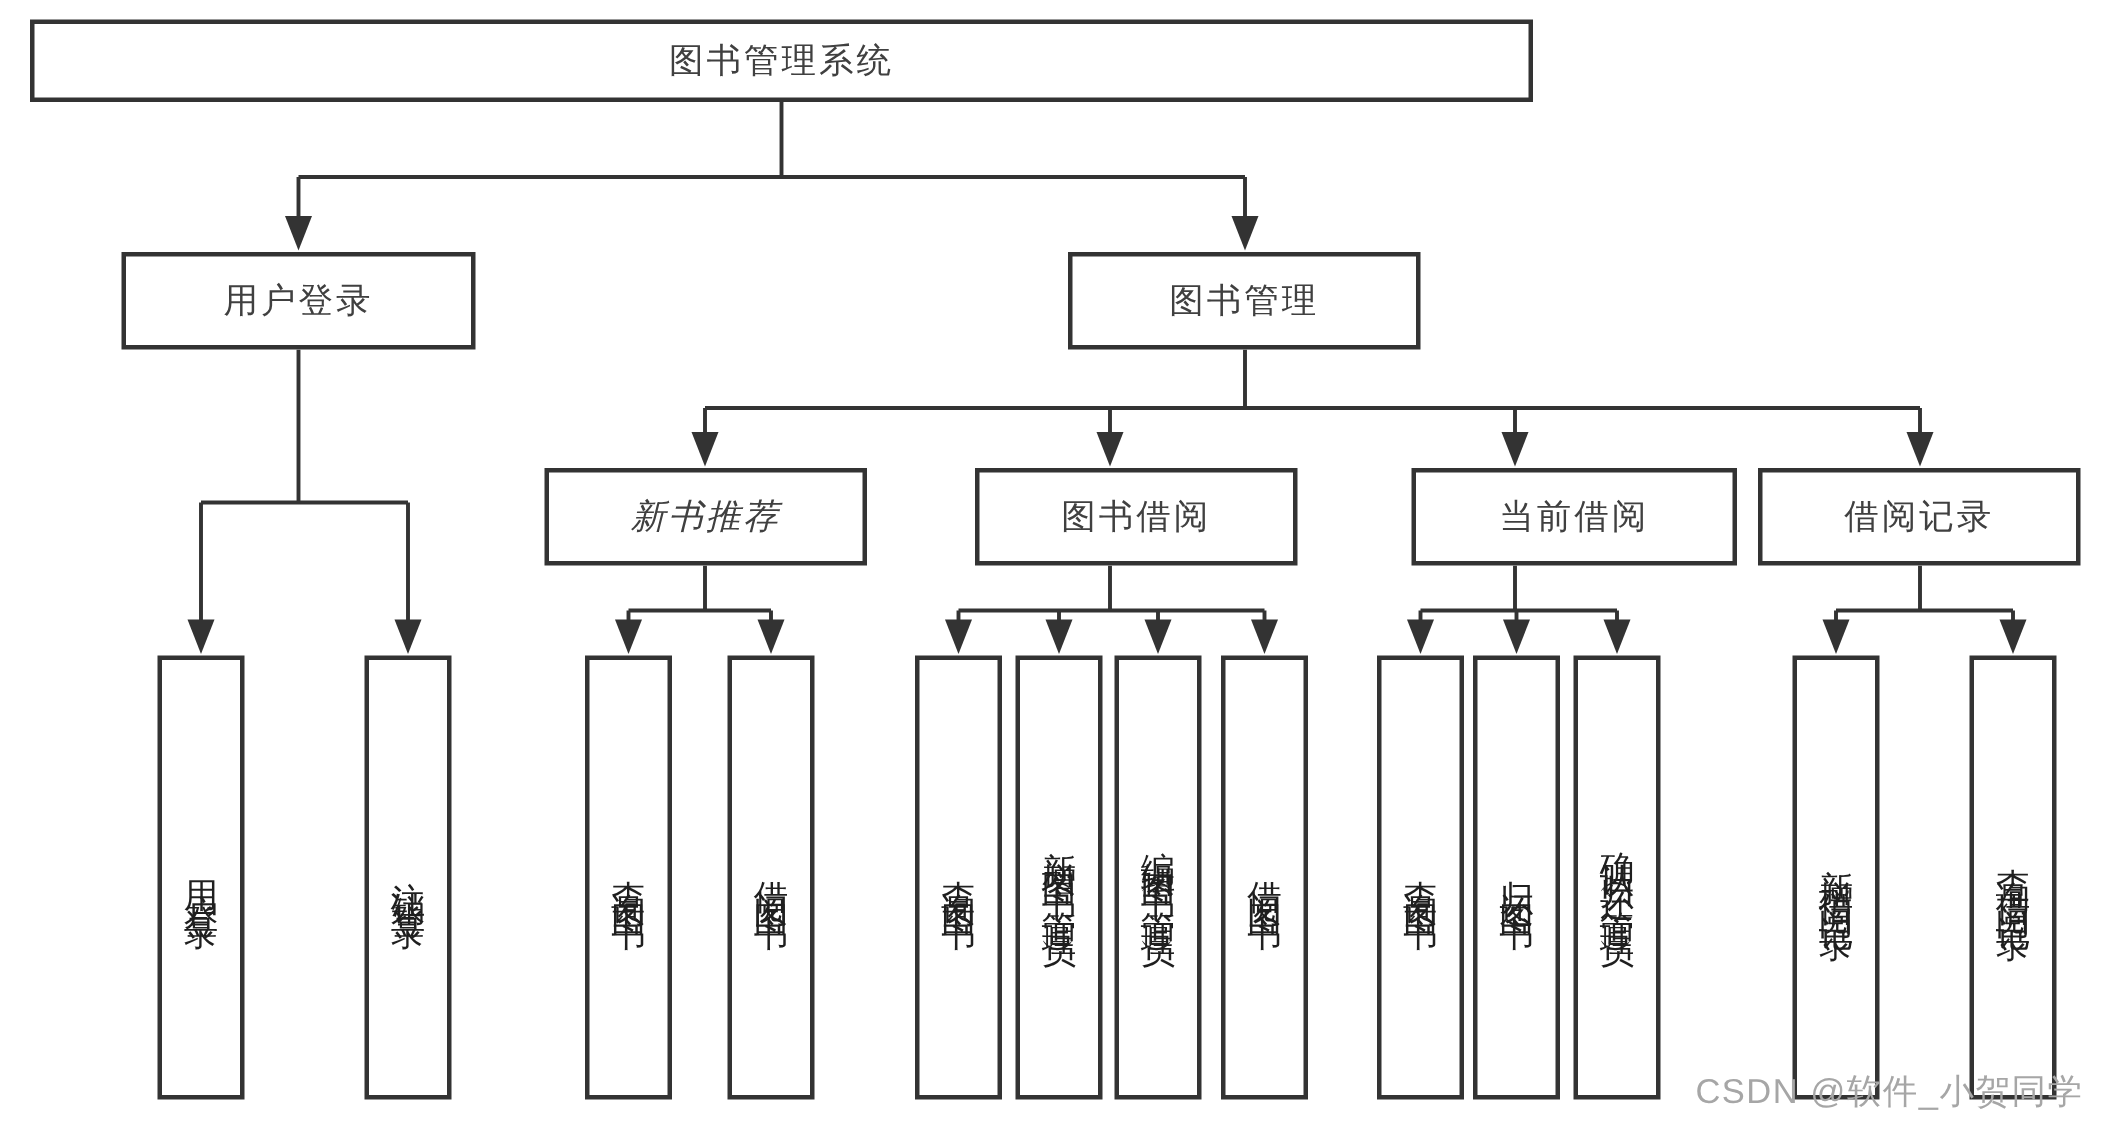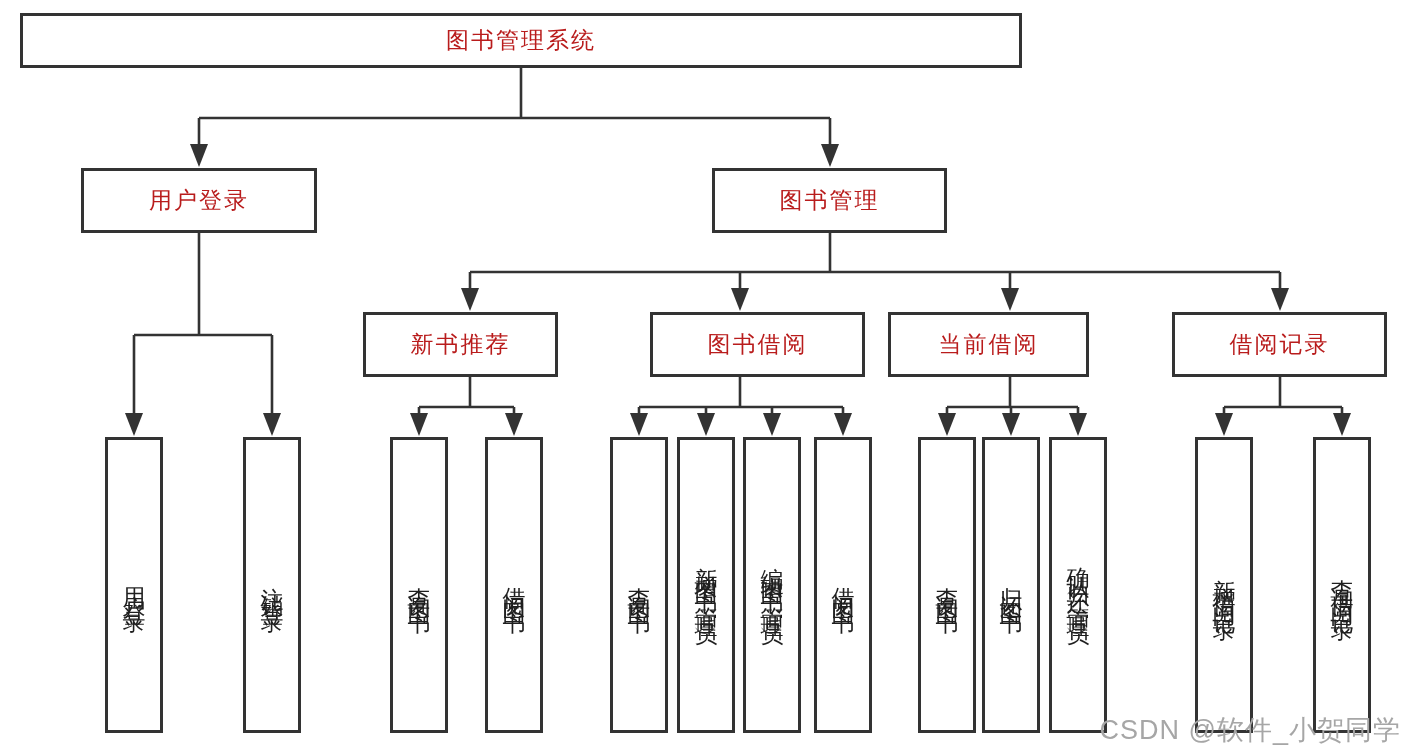--- a/index.html
+++ b/index.html
@@ -26,21 +26,21 @@
     position: absolute;
     background: #ffffff;
     border: 3px solid #333333;
     display: flex;
     align-items: center;
     justify-content: center;
   }
   .box .lbl {
     font-size: 23px;
     letter-spacing: 2px;
-    color: #b91c1c;
+    color: #404040;
     white-space: nowrap;
   }
 
   
   .vbox {
     position: absolute;
     width: 58px;
     height: 296px;
     background: #ffffff;
     border: 3px solid #333333;
@@ -53,23 +53,23 @@
     text-orientation: mixed;
     font-size: 23px;
     letter-spacing: 8px;
     color: #1f1f1f;
     line-height: 1;
     max-height: 288px;
   }
 
   .watermark {
     position: absolute;
-    right: 4px;
+    right: 16px;
     top: 712px;
-    font-size: 27px;
+    font-size: 23px;
     color: #a6a6a6;
     letter-spacing: 1px;
     white-space: nowrap;
     z-index: 5;
   }
 </style>
 </head>
 <body>
 
 <div class="canvas">
@@ -118,27 +118,27 @@
     <span class="lbl">图书管理系统</span>
   </div>
 
   <div class="box" style="left:81px; top:168px; width:236px; height:65px;">
     <span class="lbl">用户登录</span>
   </div>
   <div class="box" style="left:712px; top:168px; width:235px; height:65px;text-align:center;">
     <span class="lbl">图书管理</span>
   </div>
 
-  <div class="box" style="left:363px; top:312px; width:195px; height:65px;">
+  <div class="box" style="left:363px; top:312px; width:215px; height:65px;font-style:italic;">
     <span class="lbl">新书推荐</span>
   </div>
   <div class="box" style="left:633px; top:312px; width:215px; height:65px;margin-left:17px;">
     <span class="lbl">图书借阅</span>
   </div>
-  <div class="box" style="left:888px; top:312px; width:201px; height:65px;">
+  <div class="box" style="left:941px; top:312px; width:217px; height:65px;">
     <span class="lbl">当前借阅</span>
   </div>
   <div class="box" style="left:1172px; top:312px; width:215px; height:65px;">
     <span class="lbl">借阅记录</span>
   </div>
 
   <div class="vbox" style="left:105px; top:437px;">
     <span class="vlbl">用户登录</span>
   </div>
   <div class="vbox" style="left:243px; top:437px;">

